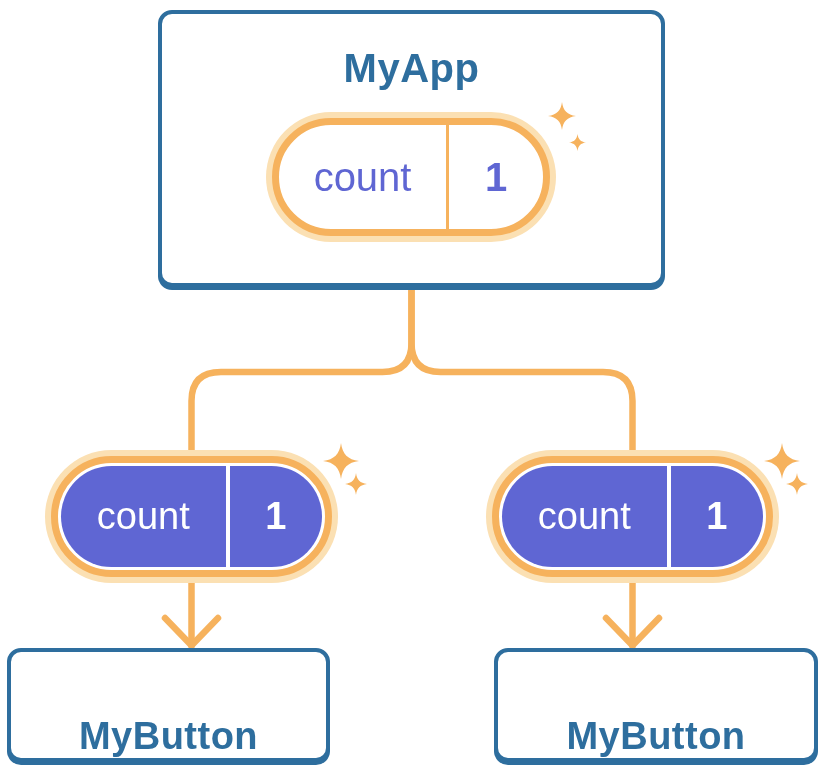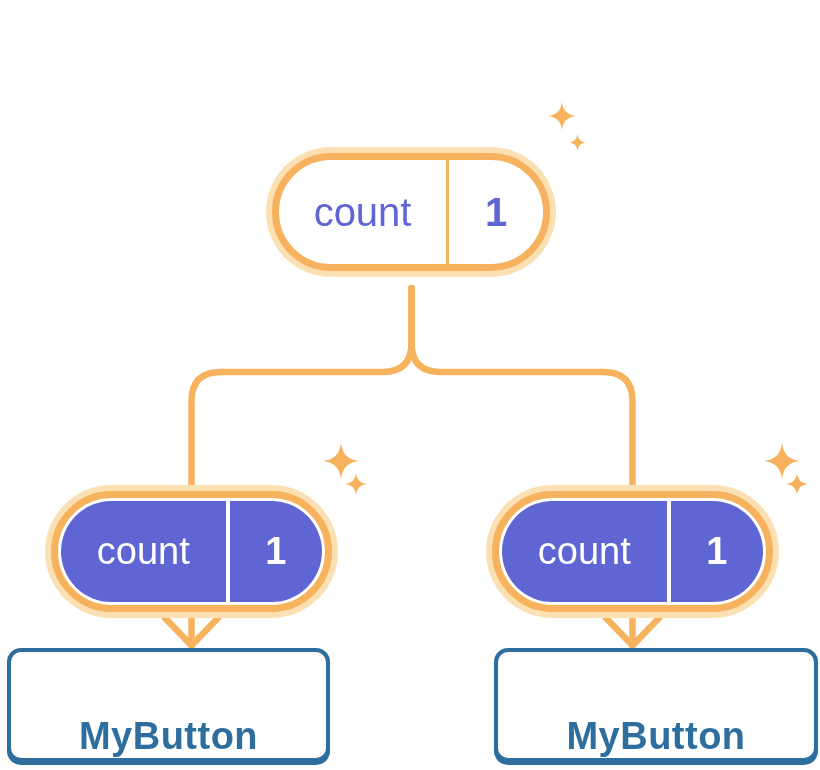--- a/index.html
+++ b/index.html
@@ -40,21 +40,20 @@
   .connector{position:absolute;left:0;top:0;z-index:1;pointer-events:none;}
   .connector path{fill:none;stroke:var(--orange);stroke-width:6.5;stroke-linecap:round;stroke-linejoin:round;}
 
   
   .pill{
     position:absolute;
     background:var(--halo);
     border-radius:999px;
     padding:6px;
     z-index:3;
-    margin-top:35px;
   }
   .pill-ring{
     height:100%;
     border:7px solid var(--orange);
     border-radius:999px;
     background:#fff;
   }
   .pill-fill{display:flex;height:100%;border-radius:999px;overflow:hidden;}
   .pill-cell{display:flex;align-items:center;justify-content:center;}
   .pill-name{flex:1.78;}
@@ -82,20 +81,23 @@
   .sp-left{left:323px;top:443px;width:46px;height:54px;}
   .sp-right{left:764px;top:443px;width:46px;height:54px;}
   .sp-left .big,.sp-right .big{width:36px;height:36px;left:0;top:0;}
   .sp-left .small,.sp-right .small{width:22px;height:22px;left:22px;top:30px;}
 </style>
 </head>
 <body>
 
 <div class="canvas">
 
+  <div class="card root-card">
+    <div class="card-title">MyApp</div>
+  </div>
 
   <svg class="connector" width="820" height="770" viewBox="0 0 820 770">
     <path d="M411.5 288 V343 Q411.5 372 382.5 372 H221 Q191.5 372 191.5 401 V646"></path>
     <path d="M411.5 288 V343 Q411.5 372 440.5 372 H603 Q632.5 372 632.5 401 V646"></path>
     <path d="M165 618 L191.5 645.5 L218 618"></path>
     <path d="M606 618 L632.5 645.5 L659 618"></path>
   </svg>
 
   <div class="pill pill-root">
     <div class="pill-ring">

